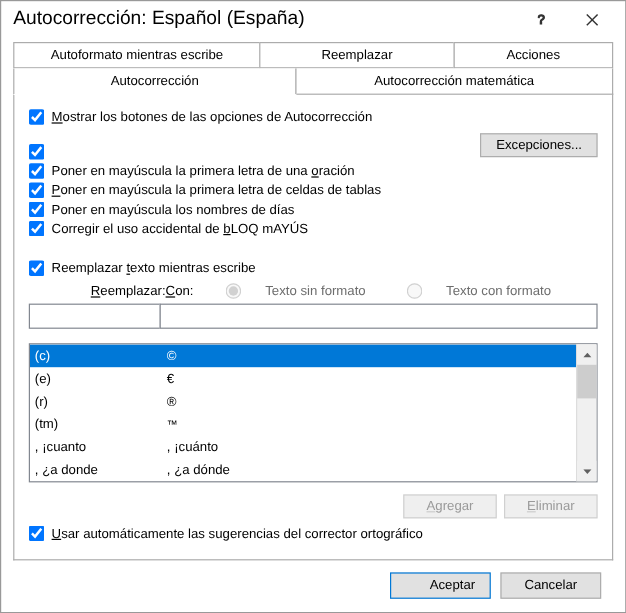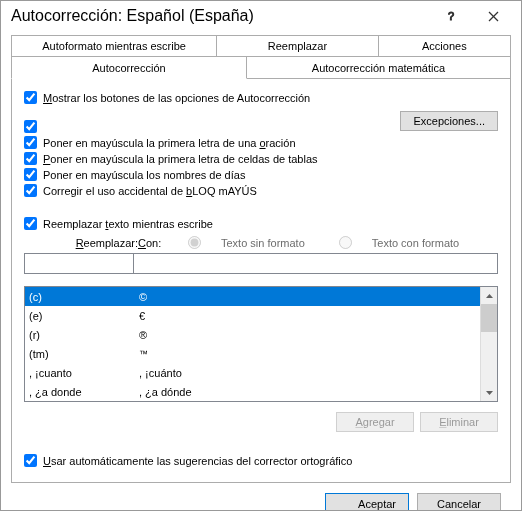--- a/index.html
+++ b/index.html
@@ -172,21 +172,21 @@
             </svg>
           </div>
       </div>
     </div>
 
     <div class="action-row">
       <button class="btn"><span class="u" style="text-decoration-color:#ccc;">A</span>gregar</button>
       <button class="btn"><span class="u" style="text-decoration-color:#ccc;">E</span>liminar</button>
     </div>
 
-    <div class="chk-row" style="margin-top:22px;">
+    <div class="chk-row" style="margin-top:6px;">
       <input type="checkbox" checked="" style="">
       <label><span class="u">U</span><span>sar automáticamente las sugerencias del corrector ortográfico</span></label>
     </div>
   </div>
 
   <div class="bottom-bar">
     <button class="btn primary">Aceptar</button>
     <button class="btn">Cancelar</button>
   </div>
 </div>

